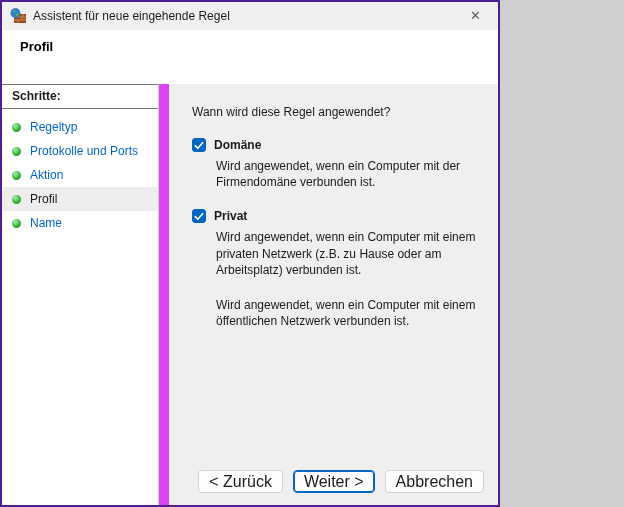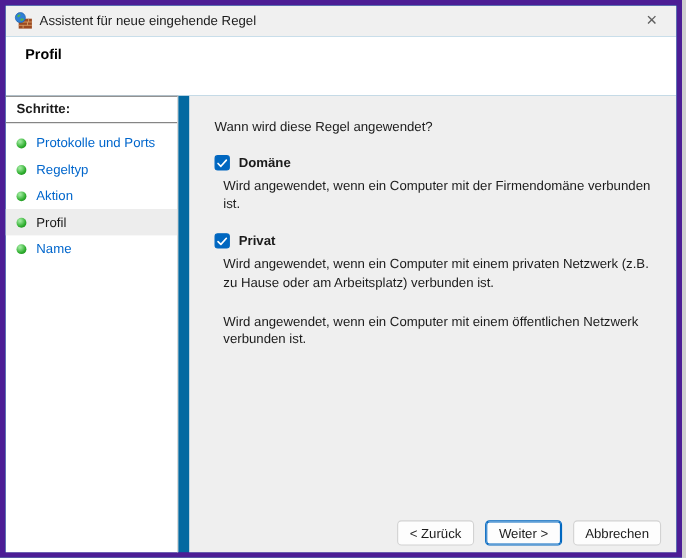--- a/index.html
+++ b/index.html
@@ -1,24 +1,24 @@
 <!DOCTYPE html>
 <html><head>
 <meta charset="utf-8">
 <style>
   * { margin: 0; padding: 0; box-sizing: border-box; }
   html, body { background: #cfcfcf; }
   body { font-family: "Liberation Sans", sans-serif; }
 
   .window {
     position: relative;
-    width: 620px;
+    width: 500px;
     height: 507px;
-    background: #0369a1;
-    border: 5px solid #4c1d95;
+    background: #d946ef;
+    border: 2px solid #4c1d95;
     overflow: hidden;
     font-size: 12px;
     color: #1b1b1b;
   }
 
   
   .titlebar {
     height: 28px;
     background: #f0f0f0;
     display: flex;
@@ -95,42 +95,42 @@
     border: 1px solid #0067c0;
     border-radius: 3px;
     display: inline-flex;
     align-items: center;
     justify-content: center;
     flex: 0 0 auto;
     cursor: default;
   }
   .option-label { font-weight: bold; cursor: default; }
   .option-desc {
-    margin: 6px 0 0 8px;
+    margin: 6px 0 0 24px;
     max-width: 452px;
     line-height: 1.35;
     color: #1b1b1b;
   }
 
   
   .footer {
     position: absolute;
     right: 14px;
     bottom: 16px;
     display: flex;
     gap: 10px;
   }
   .btn {
     min-width: 70px;
     height: 23px;
     background: #fdfdfd;
     border: 1px solid #d2d2d2;
     border-radius: 4px;
     font-family: "Liberation Sans", sans-serif;
-    font-size: 12px;
+    font-size: 16px;
     color: #1b1b1b;
     padding: 0 10px;
     cursor: default;
   }
   .btn.default {
     border: 1px solid #0067c0;
     box-shadow: inset 0 0 0 1px #0067c0;
   }
 </style>
 </head>
@@ -163,25 +163,25 @@
     <div class="page-title">Profil</div>
   </div>
 
   <div class="body-row">
 
     <div class="sidebar">
       <div class="steps-heading">Schritte:</div>
       <ul class="steps">
         <li class="step">
           <span class="bullet"></span>
+          <span class="step-label">Regeltyp</span>
+        </li>
+        <li class="step">
+          <span class="bullet"></span>
           <span class="step-label">Protokolle und Ports</span>
-        </li>
-        <li class="step">
-          <span class="bullet"></span>
-          <span class="step-label">Regeltyp</span>
         </li>
         <li class="step">
           <span class="bullet"></span>
           <span class="step-label">Aktion</span>
         </li>
         <li class="step active">
           <span class="bullet"></span>
           <span class="step-label">Profil</span>
         </li>
         <li class="step">

